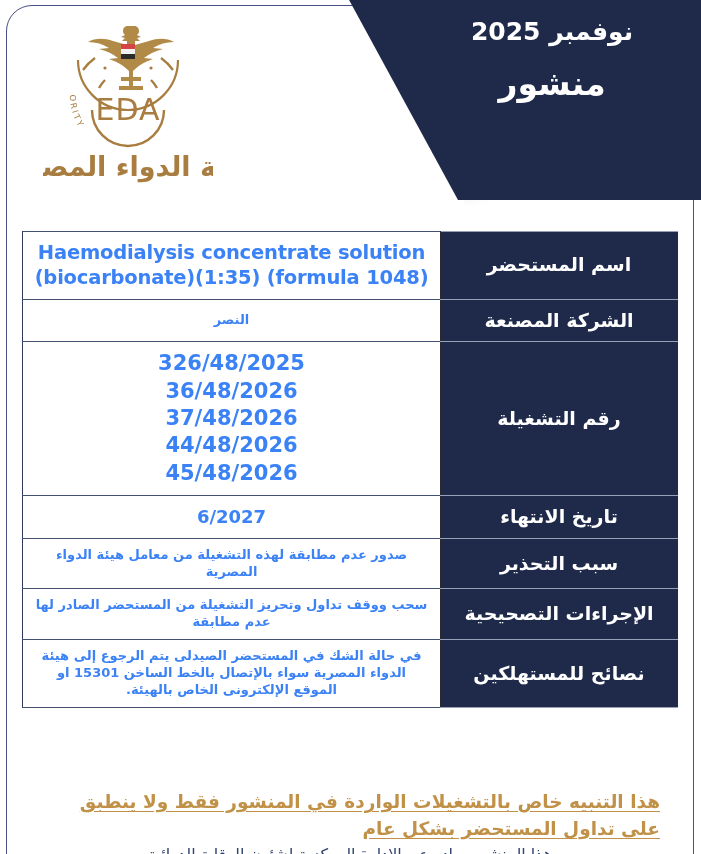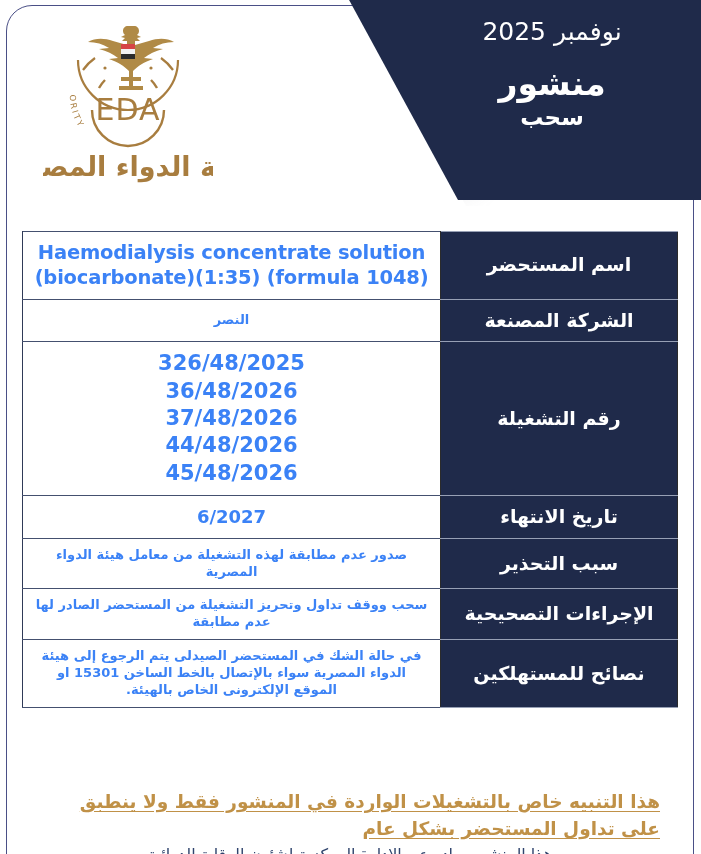--- a/index.html
+++ b/index.html
@@ -56,21 +56,21 @@
     position: absolute;
     right: 18px;
     top: 20px;
     width: 270px;
     text-align: center;
     color: #ffffff;
     direction: rtl;
   }
   .banner-date {
     font-size: 25px;
-    font-weight: normal;
+    font-weight: bold;
     letter-spacing: 0.5px;
     line-height: 1.15;
   }
   .banner-title {
     font-size: 33px;
     font-weight: bold;
     line-height: 1.15;
     margin-top: 18px;
   }
   .banner-sub {
@@ -172,21 +172,20 @@
   <div class="page-frame"></div>
 
   <div class="header">
 
     <div class="banner-shadow"></div>
 
     <div class="banner">
       <div class="banner-inner">
         <div class="banner-date">نوفمبر 2025</div>
         <div class="banner-title">منشور</div>
-        <div class="banner-sub">سحب</div>
       </div>
     </div>
 
     <div class="logo-wrap">
       <svg class="logo-svg" width="170" height="178" viewBox="0 0 170 178">
         <defs>
           <path id="ringTop" d="M 85 128 m -56 0 a 56 56 0 1 1 112 0" fill="none"></path>
           <path id="ringBot" d="M 85 78 m -58 0 a 58 58 0 1 0 116 0" fill="none"></path>
         </defs>
 

